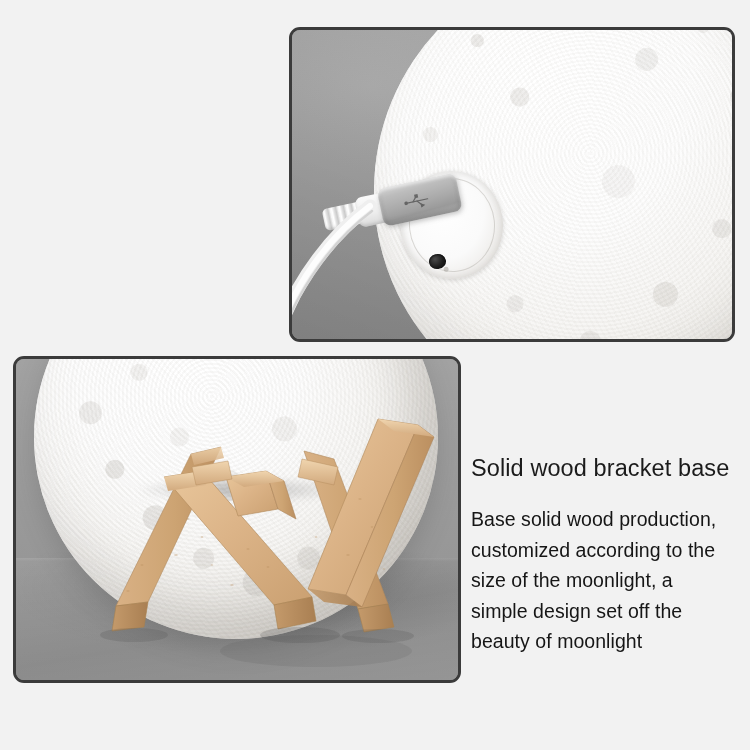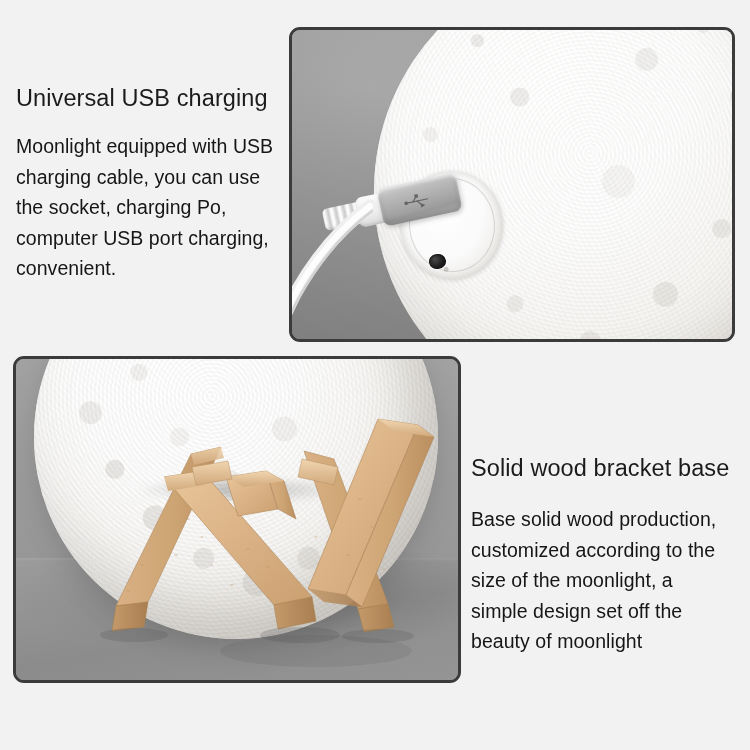--- a/index.html
+++ b/index.html
@@ -284,30 +284,20 @@
     border-radius: 50%;
     background: radial-gradient(ellipse at center, rgba(60,60,60,0.30) 0%, rgba(60,60,60,0) 72%);
     filter: blur(3px);
   }
 </style>
 </head>
 <body>
 
 <div class="page">
 
-  <div class="text-block" id="usb-text-block">
-    <div class="feature-heading">Universal USB charging</div>
-    <div class="feature-body">
-      <span class="bline">Moonlight equipped with USB</span>
-      <span class="bline">charging cable, you can use</span>
-      <span class="bline">the socket, charging Po,</span>
-      <span class="bline">computer USB port charging,</span>
-      <span class="bline">convenient.</span>
-    </div>
-  </div>
 
   <div class="photo-panel" id="usb-photo-panel">
     <div class="photo-inner">
       <div class="backdrop-usb"></div>
 
       <div class="moon-usb"></div>
 
       <div class="port-plate">
         <span class="plate-screw s1"></span>
         <span class="plate-screw s2"></span>

